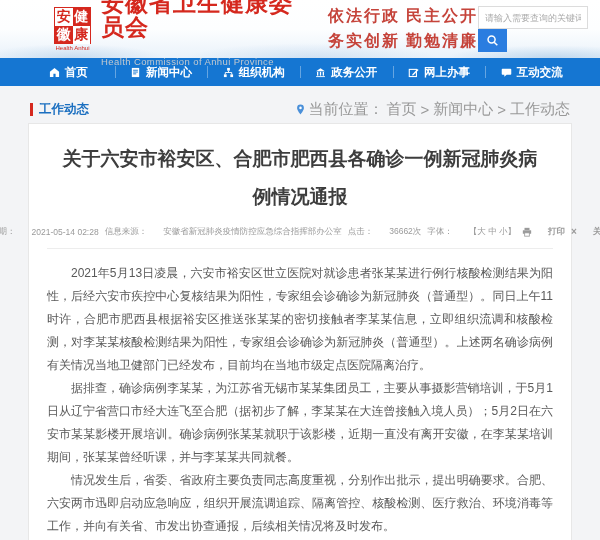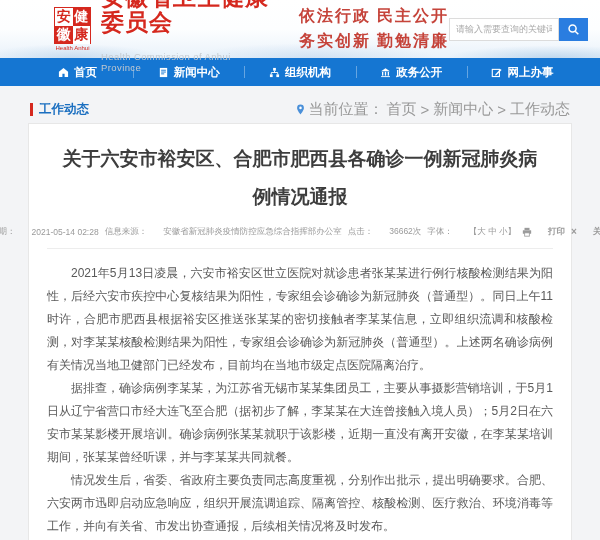--- a/index.html
+++ b/index.html
@@ -21,21 +21,21 @@
   .seal span { display:flex; align-items:center; justify-content:center;
                font-family:"Liberation Serif","DejaVu Serif",serif; font-weight:bold; font-size:14px; }
   .seal .cell-w { background:#ffffff; color:#d5281e; }
   .seal .cell-r { background:#d5281e; color:#ffffff; }
   .seal-caption { font-size:6px; color:#d5281e; margin-top:1px; white-space:nowrap; }
   .title-block { z-index:1; }
   .site-title { font-size:23px; font-weight:bold; color:#d5281e; letter-spacing:1px; line-height:1.05; }
   .site-subtitle { font-size:9.5px; color:#c3c9cf; letter-spacing:.4px; margin-top:17px; }
   .slogan { margin-left:26px; color:#c5433a; font-family:"Liberation Serif","DejaVu Serif",serif;
             font-weight:bold; font-size:16px; line-height:1.55; letter-spacing:2px; white-space:nowrap; z-index:1; }
-  .search { margin-left:auto; display:flex; align-items:flex-start; z-index:2; }
+  .search { margin-left:auto; display:flex; align-items:flex-start; z-index:2;flex-direction:column; }
   .search input { width:110px; height:23px; border:1px solid #dcdcdc; background:#fff;
                   padding:0 6px; font-size:9px; color:#333; outline:none;
                   font-family:"Liberation Sans","DejaVu Sans",sans-serif; }
   .search input::placeholder { color:#aaa; }
   .search button { width:29px; height:23px; border:none; background:#2a7de0; cursor:pointer;
                    display:flex; align-items:center; justify-content:center; }
 
   
   nav { height:28px; background:#1576d2; display:flex; align-items:stretch; padding:0 22px; }
   nav a { flex:1; display:flex; align-items:center; justify-content:center; gap:5px;
@@ -149,20 +149,28 @@
     </a>
     <a href="#">
       <span class="nicon">
           <svg width="11" height="11" viewBox="0 0 12 12">
             <rect x="1.4" y="2.6" width="7.8" height="7.8" fill="none" stroke="#fff" stroke-width="1.2"></rect>
             <path d="M4.8 7.8l5.6-5.6 1.1 1.1-5.6 5.6-1.4.3z" fill="#fff"></path>
           </svg>
         </span>
       <span>网上办事</span>
     </a>
+    <a href="#">
+      <span class="nicon">
+          <svg width="11" height="11" viewBox="0 0 12 12">
+            <path d="M1.6 1.8h8.8c.4 0 .8.4.8.8v5c0 .4-.4.8-.8.8H6.2L3.6 10.6V8.4H1.6c-.4 0-.8-.4-.8-.8v-5c0-.4.4-.8.8-.8z" fill="#fff"></path>
+          </svg>
+        </span>
+      <span>互动交流</span>
+    </a>
   </nav>
 
   <div class="crumb-row">
     <div class="section-title">
       <span class="redbar"></span>
       <span>工作动态</span>
     </div>
     <div class="crumb">
       <span class="nicon">
           <svg width="9" height="11" viewBox="0 0 10 12">

